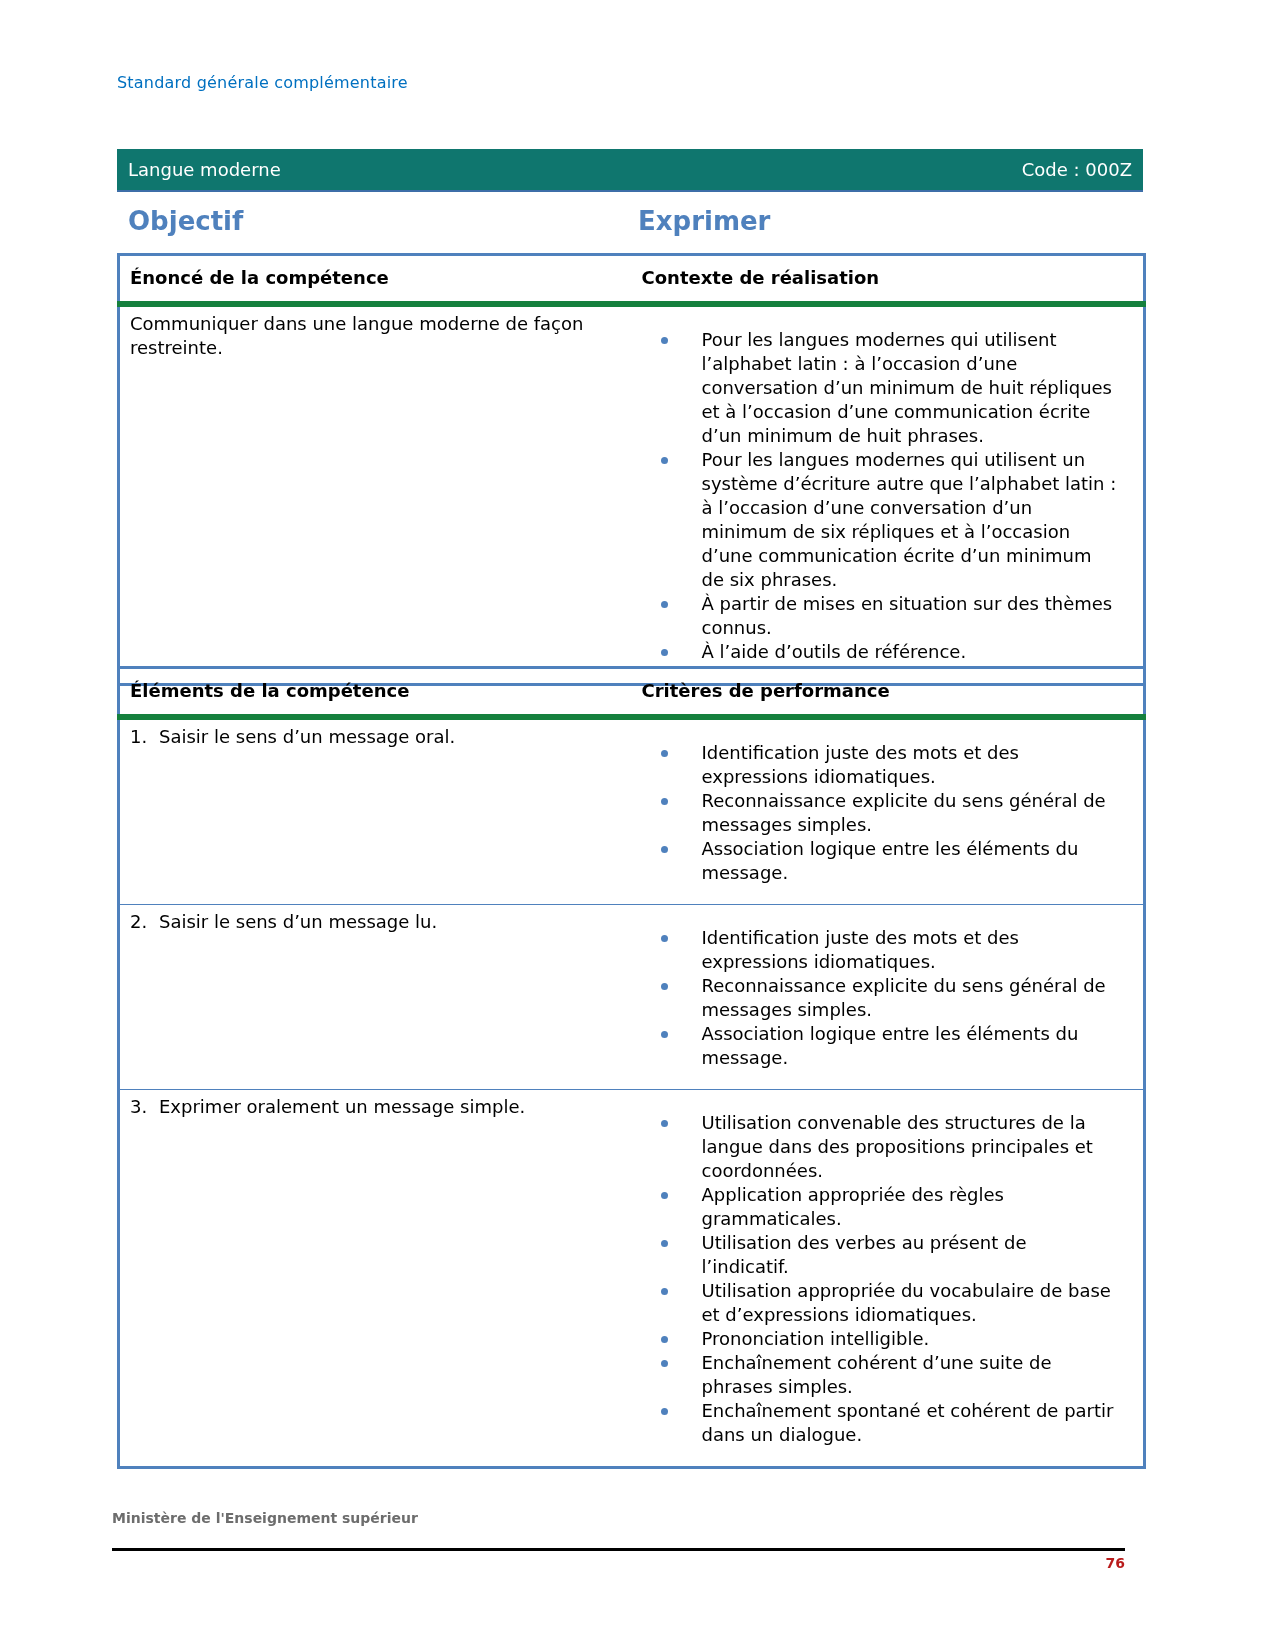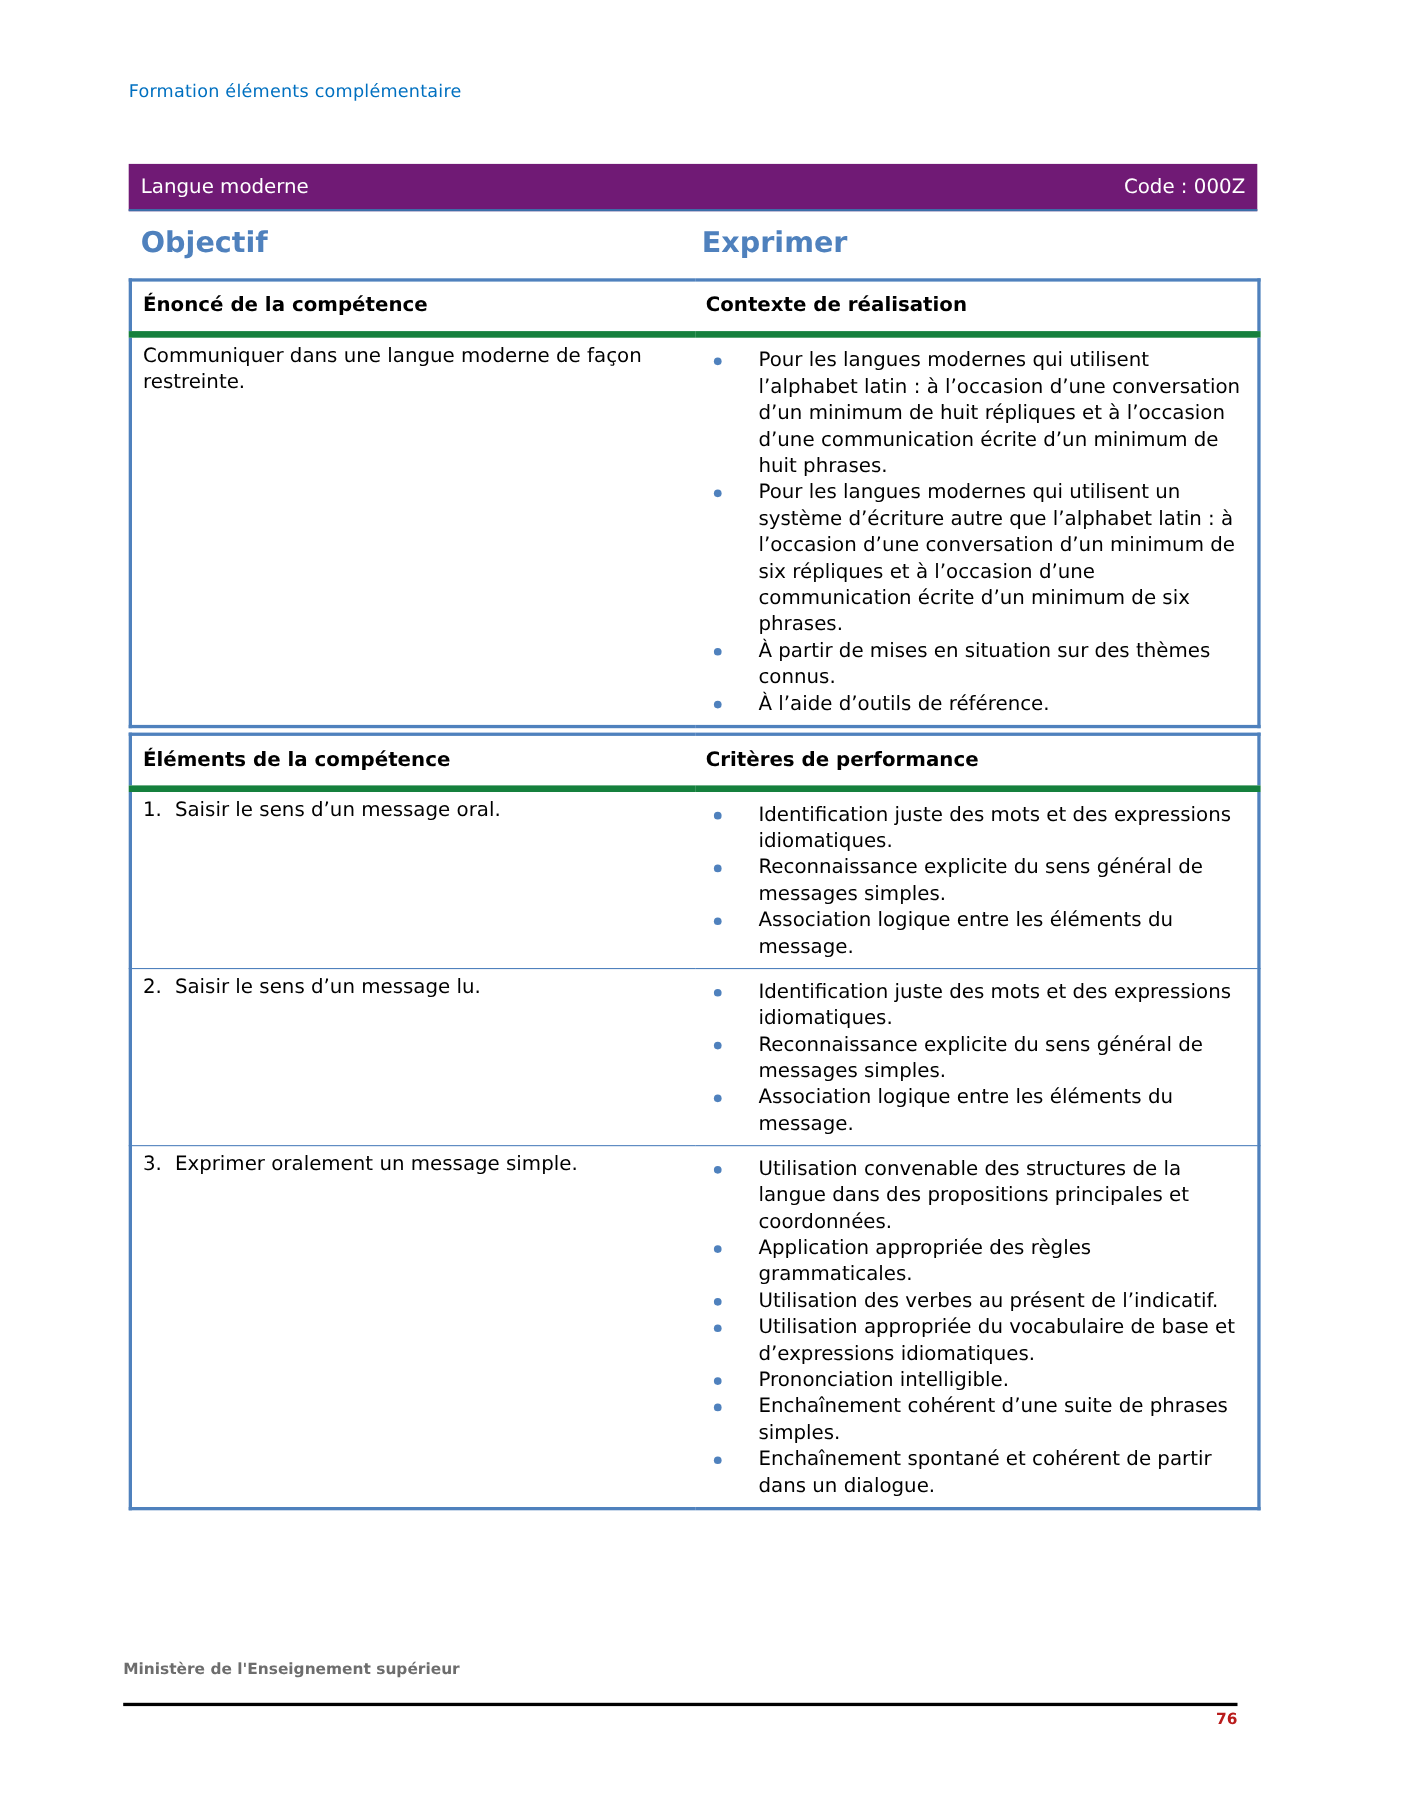--- a/index.html
+++ b/index.html
@@ -6,21 +6,21 @@
   body {
     width: 1275px; height: 1650px; position: relative; overflow: hidden;
     font-family: "DejaVu Sans", sans-serif; color: #000;
   }
   .running-header {
     position: absolute; left: 117px; top: 73px;
     font-size: 16px; color: #0070C0; letter-spacing: 0.2px;
   }
   .title-bar {
     position: absolute; left: 117px; top: 149px; width: 1026px; height: 43px;
-    background: #701a75; color: #fff; font-size: 18px;
+    background: #0f766e; color: #fff; font-size: 18px;
     display: flex; align-items: center; justify-content: space-between;
     box-sizing: border-box; padding: 0 11px;
     border-bottom: 2px solid #3d6ea8;
   }
   .section-heads {
     position: absolute; left: 117px; top: 206px; width: 1026px; height: 34px;
     font-size: 26px; font-weight: bold; color: #4F81BD;
   }
   .section-heads .h-left { position: absolute; left: 11px; top: 0; }
   .section-heads .h-right { position: absolute; left: 521px; top: 0; }
@@ -37,21 +37,21 @@
     padding: 9px 10px 10px 10px; height: 26px;
     border-bottom: 6px solid #15803d;
   }
   table.comp td {
     vertical-align: top; padding: 5px 10px 3px 10px;
     border-bottom: 1px solid #4F81BD;
   }
   table.comp tr:last-child td { border-bottom: none; }
   .numbered { display: flex; }
   .numbered .num { width: 29px; flex: none; }
-  ul.bullets { list-style: none; margin: 4px; padding: 0; }
+  ul.bullets { list-style: none; margin: 16px; padding: 0; }
   ul.bullets li { position: relative; padding-left: 44px; }
   ul.bullets li .dot {
     position: absolute; left: 3px; top: 9px; width: 7px; height: 7px;
     border-radius: 50%; background: #4F81BD;
   }
   #t1 { top: 253px; }
   #t1 td { height: 330px; }
   #t2 { top: 666px; }
   .footer-line {
     position: absolute; left: 112px; top: 1548px; width: 1013px; height: 3px; background: #000;
@@ -61,21 +61,21 @@
     font-size: 14px; font-weight: bold; color: #6d6d6d;
   }
   .footer-right {
     position: absolute; left: 1050px; width: 75px; text-align: right; top: 1555px;
     font-size: 14px; font-weight: bold; color: #b91c1c;
   }
 </style>
 </head>
 <body>
 
-<div class="running-header">Formation éléments complémentaire</div>
+<div class="running-header">Standard générale complémentaire</div>
 
 <div class="title-bar">
   <span>Langue moderne</span>
   <span>Code : 000Z</span>
 </div>
 
 <div class="section-heads">
   <span class="h-left">Objectif</span>
   <span class="h-right">Exprimer</span>
 </div>

